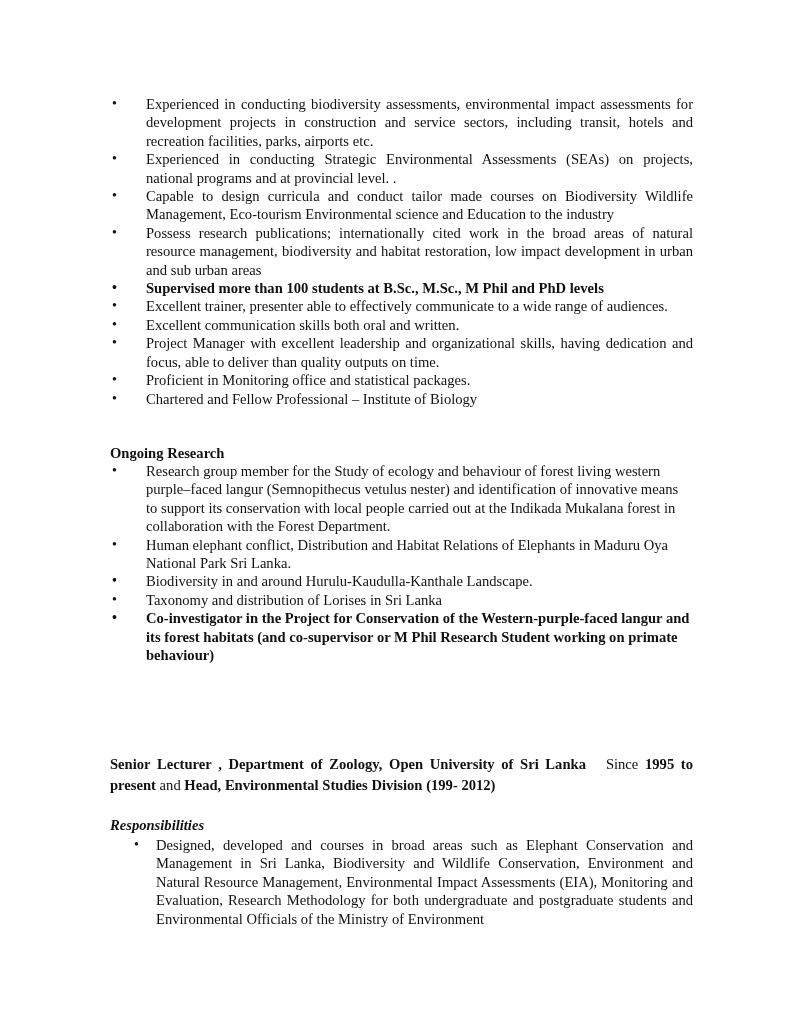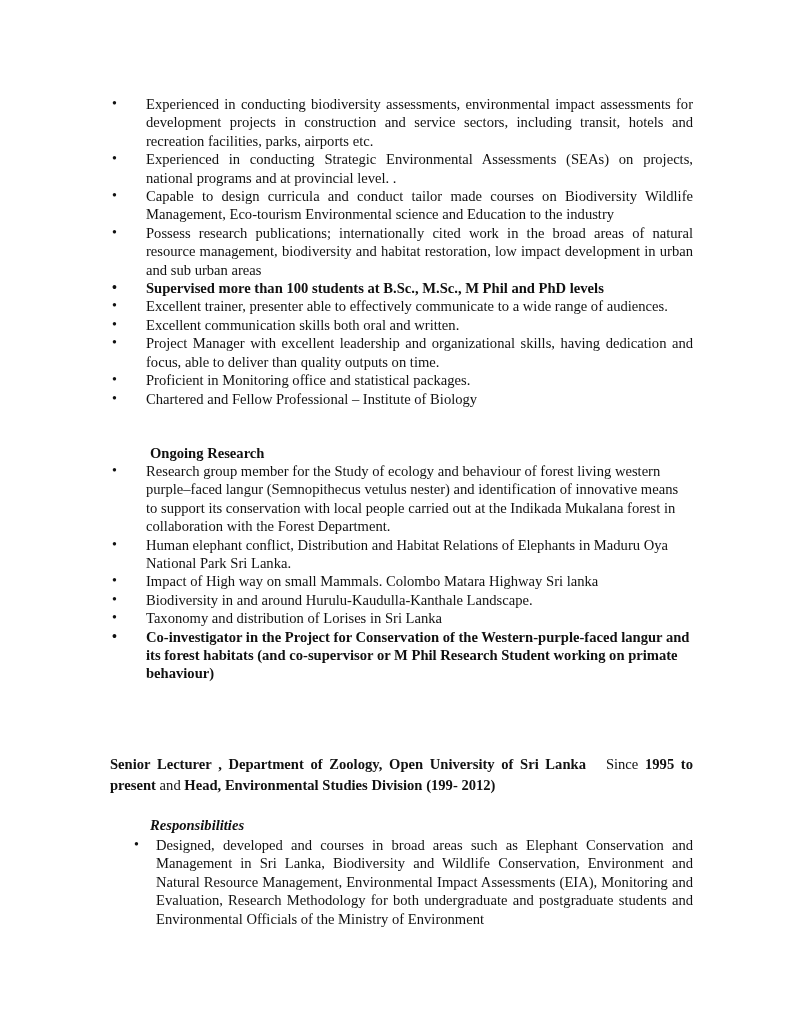--- a/index.html
+++ b/index.html
@@ -7,21 +7,21 @@
     width: 791px; height: 1024px; position: relative; overflow: hidden;
     font-family: "Liberation Serif", serif; color: #111;
     font-size: 14.6px; line-height: 18.4px;
   }
   .page { position: absolute; left: 0; top: 0; width: 791px; height: 1024px; }
   ul.blist { list-style: none; margin: 0; padding: 0; position: absolute; left: 110px; width: 583px; }
   ul.blist li { position: relative; padding-left: 36px; text-align: justify; }
   ul.blist li .bullet { position: absolute; left: 2px; top: 0; font-size: 14px; }
   .bold { font-weight: bold; }
   .left { text-align: left !important; }
-  .heading { position: absolute; left: 110px; font-weight: bold; margin-left: 40px; }
+  .heading { position: absolute; left: 110px; font-weight: bold; }
   #skills { top: 95px; }
   #research-heading { top: 444px; }
   #research { top: 462px; }
   #emp-heading { top: 716px; }
   #emp-line { position: absolute; left: 110px; top: 754px; width: 583px; line-height: 20.5px; text-align: justify; font-family: Liberation Serif, serif; }
   #resp-heading { top: 816px; font-style: italic; }
   ul#resp { top: 836px; left: 122px; width: 571px; }
   ul#resp li { padding-left: 34px; }
   ul#resp li .bullet { left: 12px; }
 </style>
@@ -41,21 +41,21 @@
     <li><span class="bullet">•</span><span>Project Manager with excellent leadership and organizational skills, having dedication and focus, able to deliver than quality outputs on time.</span></li>
     <li><span class="bullet">•</span><span>Proficient in Monitoring office and statistical packages.</span></li>
     <li><span class="bullet">•</span><span>Chartered and Fellow Professional – Institute of Biology</span></li>
   </ul>
 
   <div class="heading" id="research-heading">Ongoing Research</div>
 
   <ul class="blist" id="research">
     <li class="left"><span class="bullet">•</span><span>Research group member for the Study of ecology and behaviour of forest living western purple–faced langur (Semnopithecus vetulus nester) and identification of innovative means to support its conservation with local people carried out at the Indikada Mukalana forest in collaboration with the Forest Department.</span></li>
     <li class="left"><span class="bullet">•</span><span>Human elephant conflict, Distribution and Habitat Relations of Elephants in Maduru Oya National Park Sri Lanka.</span></li>
-    <li class="left"><span class="bullet">•</span><span>Impact of High way on small Mammals. Colombo Matara Highway Sri lanka</span></li>
+    <li class="left"><span class="bullet">•</span></li>
     <li class="left"><span class="bullet">•</span><span>Biodiversity in and around Hurulu-Kaudulla-Kanthale Landscape.</span></li>
     <li class="left"><span class="bullet">•</span><span>Taxonomy and distribution of Lorises in Sri Lanka</span></li>
     <li class="bold left"><span class="bullet">•</span><span>Co-investigator in the Project for Conservation of the Western-purple-faced langur and its forest habitats (and co-supervisor or M Phil Research Student working on primate behaviour)</span></li>
   </ul>
 
 
   <div id="emp-line">
     <span class="bold">Senior Lecturer ,  Department of Zoology, Open University of Sri Lanka</span>&nbsp;&nbsp;
     <span>Since</span>
     <span class="bold">1995 to present</span>

